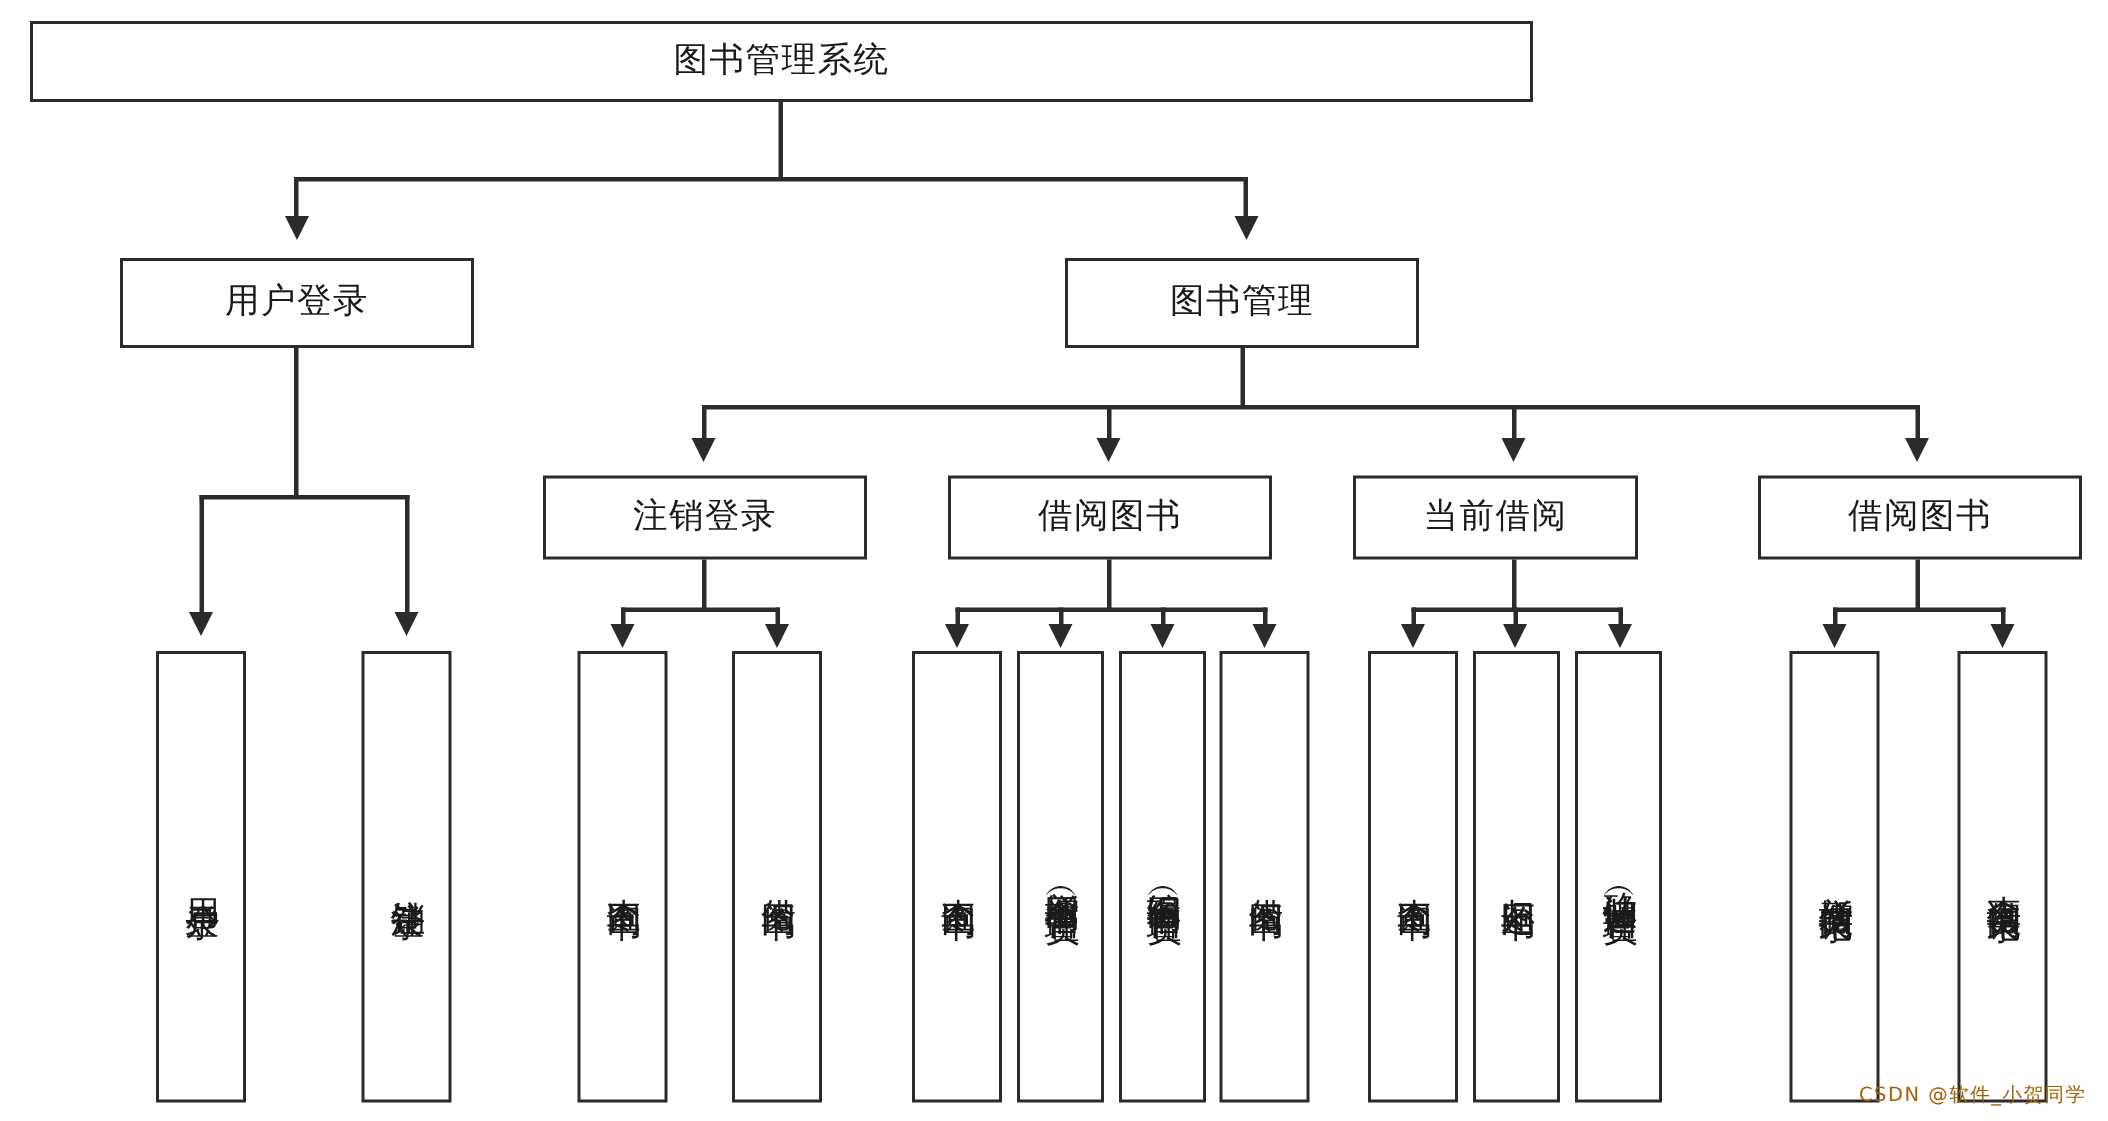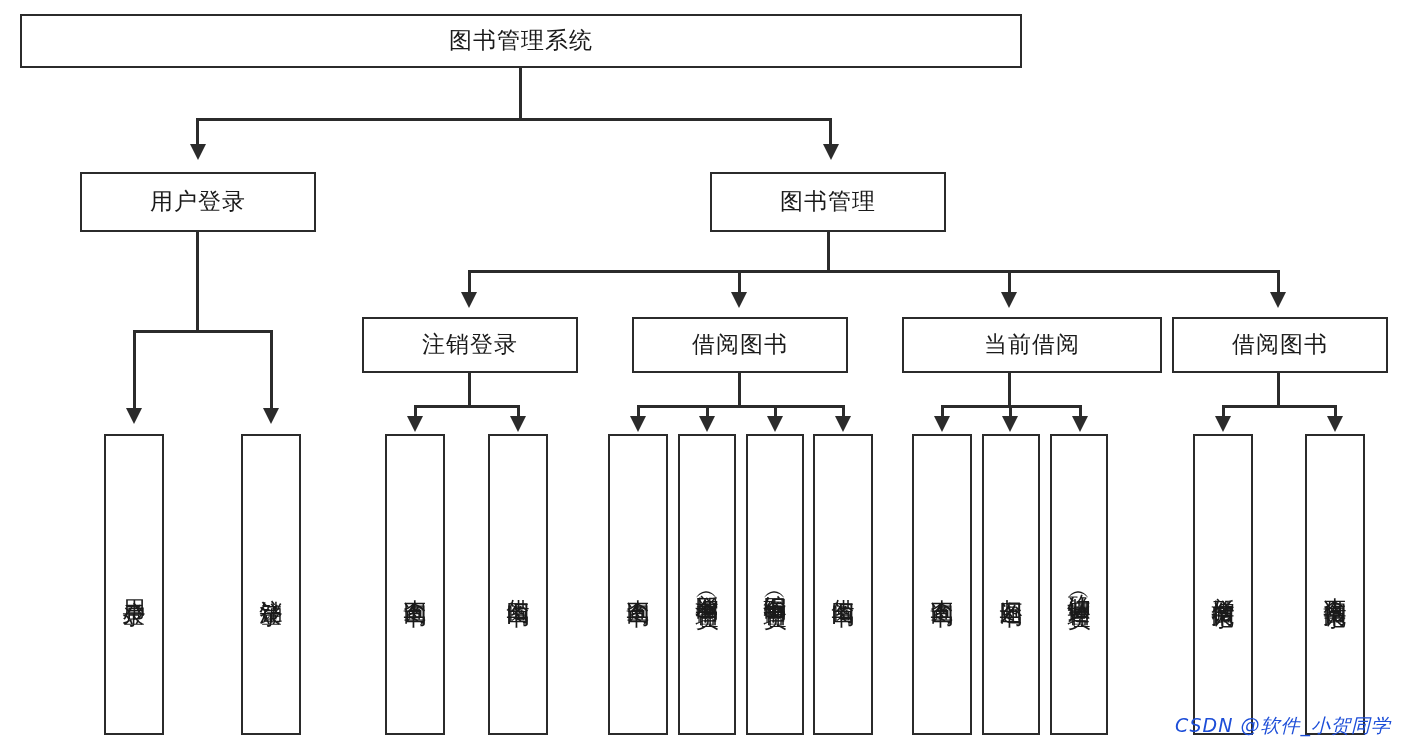--- a/index.html
+++ b/index.html
@@ -62,26 +62,25 @@
     width: 0;
     height: 0;
     border-left: 8px solid transparent;
     border-right: 8px solid transparent;
     border-top: 16px solid #2b2b2b;
   }
   .watermark {
     position: absolute;
     right: 14px;
     bottom: 8px;
-    font-size: 19px;
-    color: #1d4ed8;
+    font-size: 13px;
+    color: #a16207;
     letter-spacing: 1px;
     white-space: nowrap;
     user-select: none;
-    font-style: italic;
   }
 </style>
 </head>
 <body>
 
 <div id="canvas">
 
   <div class="node h title-node" style="left:20px; top:14px; width:1002px; height:54px;">
     <span>图书管理系统</span>
   </div>
@@ -121,21 +120,21 @@
   <div class="arrow" style="left:1001px; top:292px;"></div>
   <div class="ln vline" style="left:1277px; top:270px; width:3px; height:24px;"></div>
   <div class="arrow" style="left:1270px; top:292px;"></div>
 
   <div class="node h" style="left:362px; top:317px; width:216px; height:56px;">
     <span>注销登录</span>
   </div>
   <div class="node h" style="left:632px; top:317px; width:216px; height:56px;">
     <span>借阅图书</span>
   </div>
-  <div class="node h" style="left:902px; top:317px; width:260px; height:56px;">
+  <div class="node h" style="left:902px; top:317px; width:190px; height:56px;">
     <span>当前借阅</span>
   </div>
   <div class="node h" style="left:1172px; top:317px; width:216px; height:56px;">
     <span>借阅图书</span>
   </div>
 
   <div class="ln vline" style="left:468px; top:373px; width:3px; height:34px;"></div>
   <div class="ln hline" style="left:414px; top:405px; width:106px; height:3px;"></div>
   <div class="ln vline" style="left:414px; top:405px; width:3px; height:14px;"></div>
   <div class="arrow" style="left:407px; top:416px;"></div>

